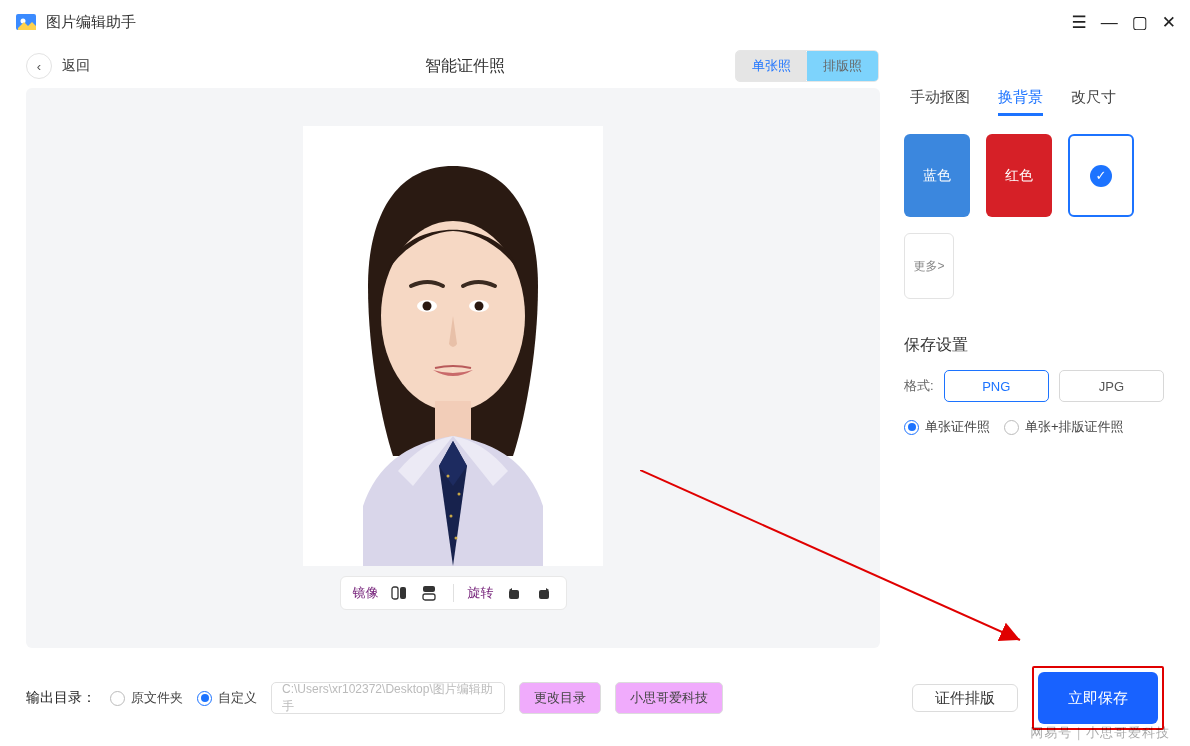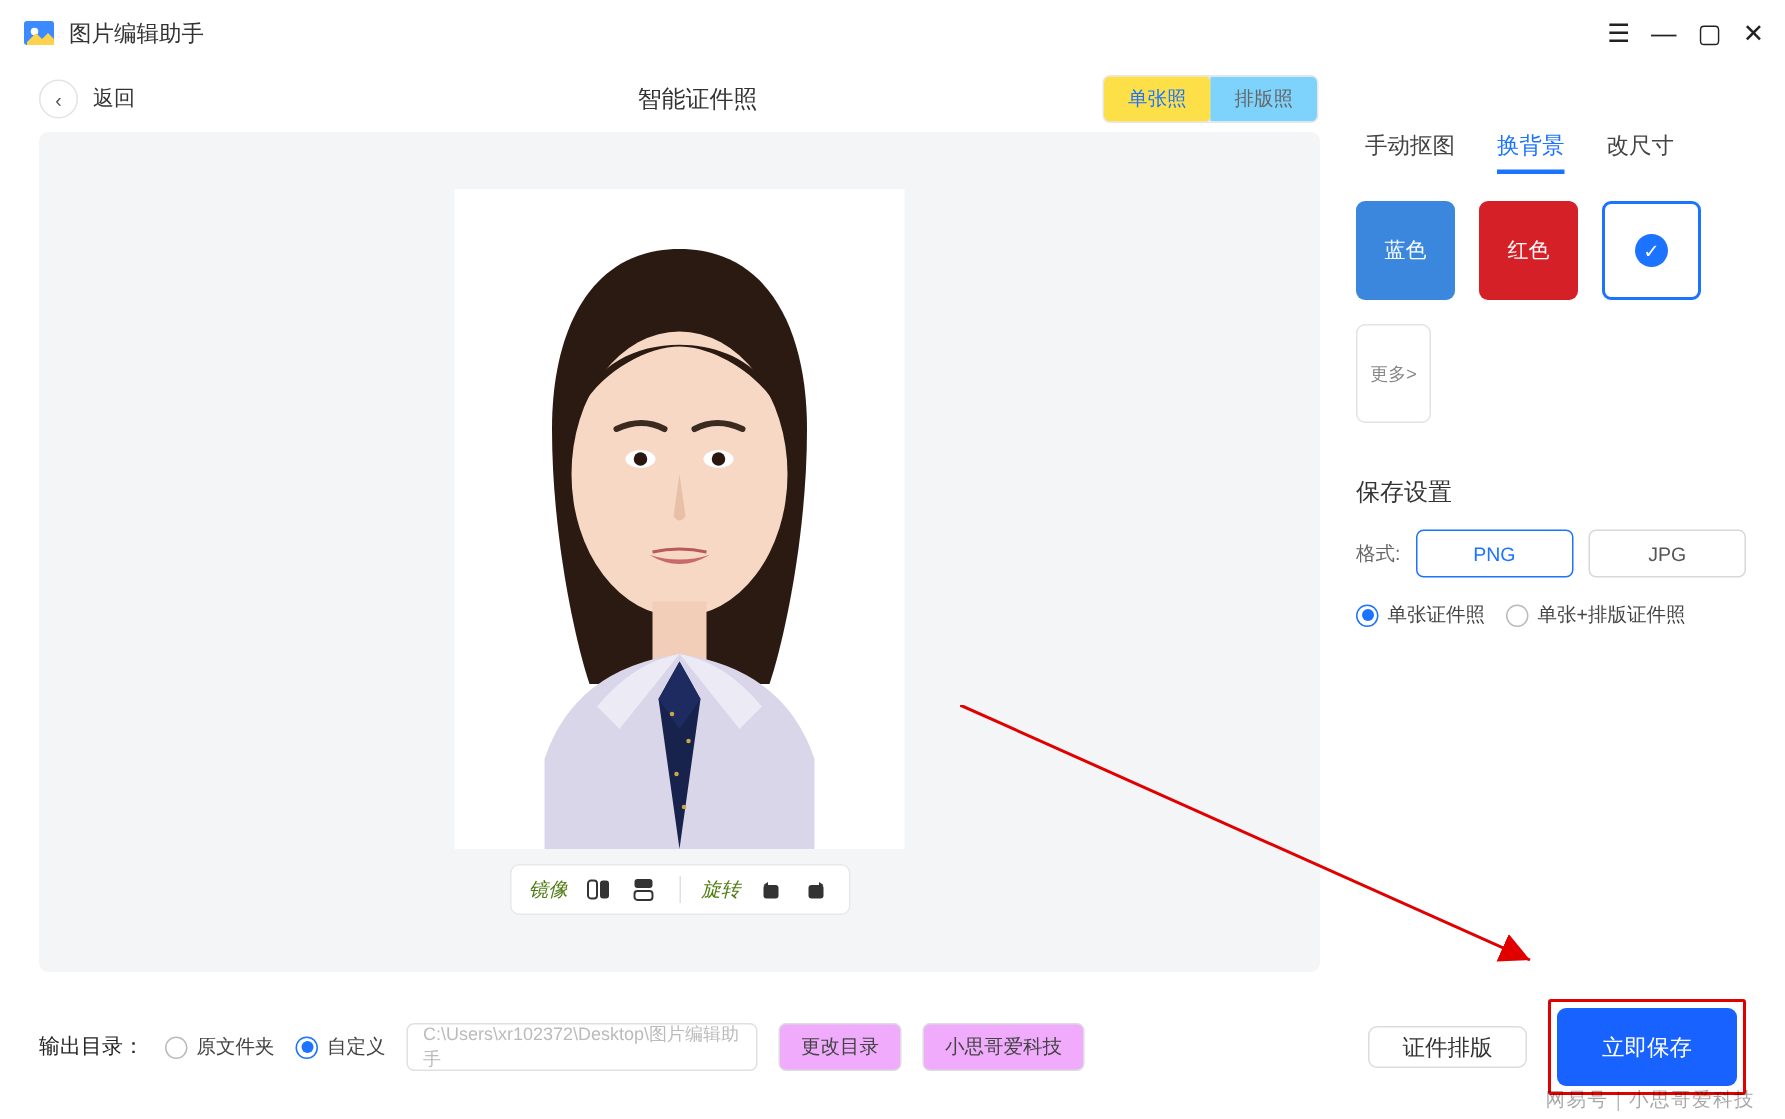--- a/index.html
+++ b/index.html
@@ -13,42 +13,42 @@
 .win-ctrl { display:flex; gap:14px; align-items:center; }
 .win-ctrl span { font-size:17px; color:#222; cursor:pointer; line-height:1; }
 
 
 .header { display:flex; align-items:center; padding:6px 26px 6px 26px; }
 .back-btn { width:26px; height:26px; border:1px solid #e3e3e3; border-radius:50%; display:flex; align-items:center; justify-content:center; font-size:13px; color:#555; margin-right:10px; cursor:pointer; }
 .back-label { font-size:14px; color:#333; }
 .page-title { font-size:16px; color:#333; position:absolute; left:50%; transform:translateX(-170px); }
 .mode-toggle { margin-left:auto; display:flex; border:1px solid #e6e6e6; border-radius:5px; overflow:hidden; margin-right:285px;}
 .mode-toggle div { padding:6px 16px; font-size:13px; cursor:pointer; }
-.mode-toggle .active { background:#fde047; color:#1c73ff; border:1px solid #e0e0e0; border-radius:5px; margin:-1px; }
+.mode-toggle .active { background:#e5e5e5; color:#1c73ff; border:1px solid #e0e0e0; border-radius:5px; margin:-1px; }
 .mode-toggle .inactive { background:#7dd3fc; color:#666; }
 
 
 .main { display:flex; padding:0 26px; height:560px; }
 .canvas { flex:1; background:#f4f5f7; border-radius:6px; display:flex; flex-direction:column; align-items:center; justify-content:center; position:relative; margin-right:24px;}
 .photo { width:300px; height:440px; background:#fff; overflow:hidden; display:flex; align-items:flex-end; justify-content:center; position:relative; }
 .photo svg { width:100%; height:100%; }
 
 .img-toolbar { margin-top:10px; background:#fff; border:1px solid #e8e8e8; border-radius:6px; display:flex; align-items:center; padding:6px 12px; gap:10px; }
-.img-toolbar .lbl { font-size:13px; color:#4d7c0f;font-style:italic; }
+.img-toolbar .lbl { font-size:13px; color:#701a75; }
 .img-toolbar .ic { width:20px; height:20px; cursor:pointer; color:#333; display:flex; align-items:center; justify-content:center; }
 .img-toolbar .sep { width:1px; height:18px; background:#e0e0e0; margin:0 4px; }
 
 
 .panel { width:260px; }
 .sub-tabs { display:flex; gap:28px; padding-left:6px; margin-bottom:18px; }
 .sub-tabs div { font-size:15px; color:#444; cursor:pointer; padding-bottom:6px; }
 .sub-tabs .active { color:#1c73ff; border-bottom:3px solid #1c73ff; font-weight:500;}
 
 .color-grid { display:flex; gap:16px; margin-bottom:16px; }
-.color-sw { width:66px; height:66px; border-radius:6px; display:flex; align-items:center; justify-content:center; font-size:14px; color:#fff; cursor:pointer; }
+.color-sw { width:66px; height:83px; border-radius:6px; display:flex; align-items:center; justify-content:center; font-size:14px; color:#fff; cursor:pointer; }
 .color-sw.blue { background:#3b87de; }
 .color-sw.red { background:#d62027; }
 .color-sw.selected { background:#fff; border:2px solid #1c73ff; }
 .check-ic { width:22px; height:22px; border-radius:50%; background:#1c73ff; display:flex; align-items:center; justify-content:center; color:#fff; font-size:13px; }
 .more-sw { width:50px; height:66px; border:1px solid #e3e3e3; border-radius:6px; display:flex; align-items:center; justify-content:center; font-size:12px; color:#888; cursor:pointer; }
 
 .section-title { font-size:16px; color:#333; margin:36px 0 14px; }
 .fmt-row { display:flex; align-items:center; gap:10px; margin-bottom:16px; }
 .fmt-label { font-size:13px; color:#666; }
 .fmt-btn { flex:1; height:32px; border:1px solid #d8d8d8; border-radius:5px; font-size:13px; display:flex; align-items:center; justify-content:center; cursor:pointer; color:#555;}

